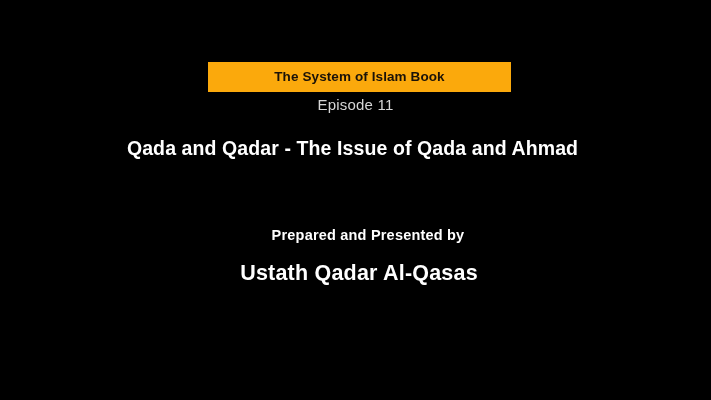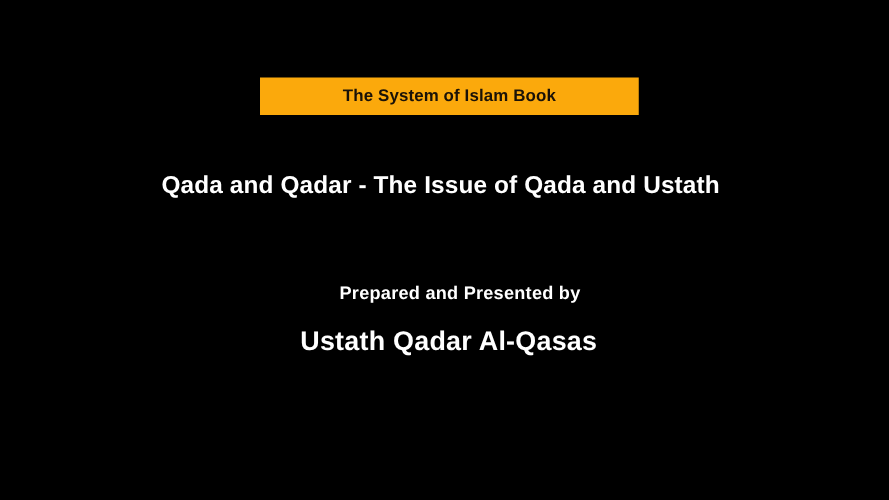--- a/index.html
+++ b/index.html
@@ -116,23 +116,26 @@
 </style>
 </head>
 <body>
 
 <div id="slide">
 
   <div class="series-banner">
     <span class="series-banner-label">The System of Islam Book</span>
   </div>
 
+  <div class="episode-line">
+    <span class="episode-label">Episode 11</span>
+  </div>
 
   <div class="lecture-title-line">
-    <span class="lecture-title">Qada and Qadar - The Issue of Qada and Ustath</span>
+    <span class="lecture-title">Qada and Qadar - The Issue of Qada and Ahmad</span>
   </div>
 
   <div class="credit-role-line">
     <span class="credit-role-label">Prepared and Presented by</span>
   </div>
 
   <div class="presenter-line">
     <span class="presenter-name">Ustath Qadar Al-Qasas</span>
   </div>
 

